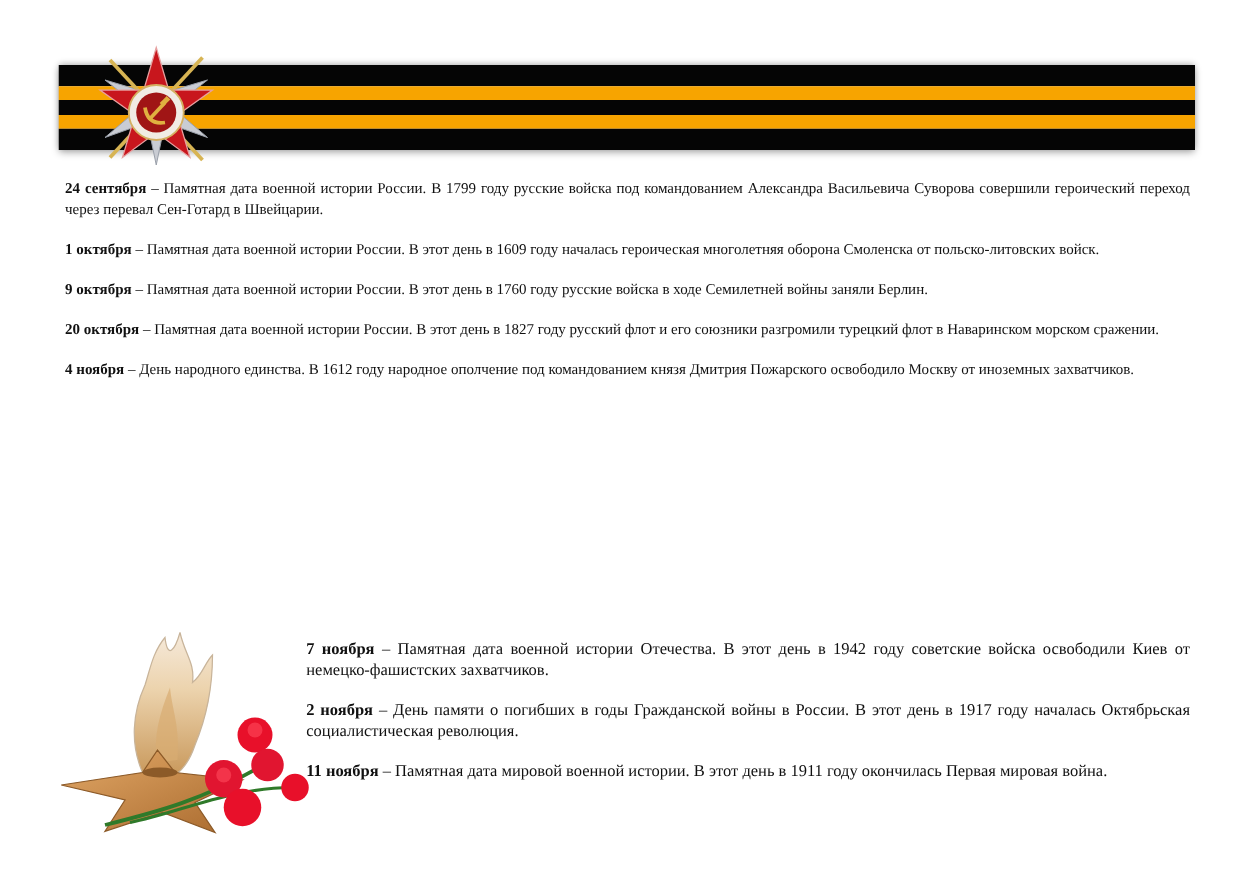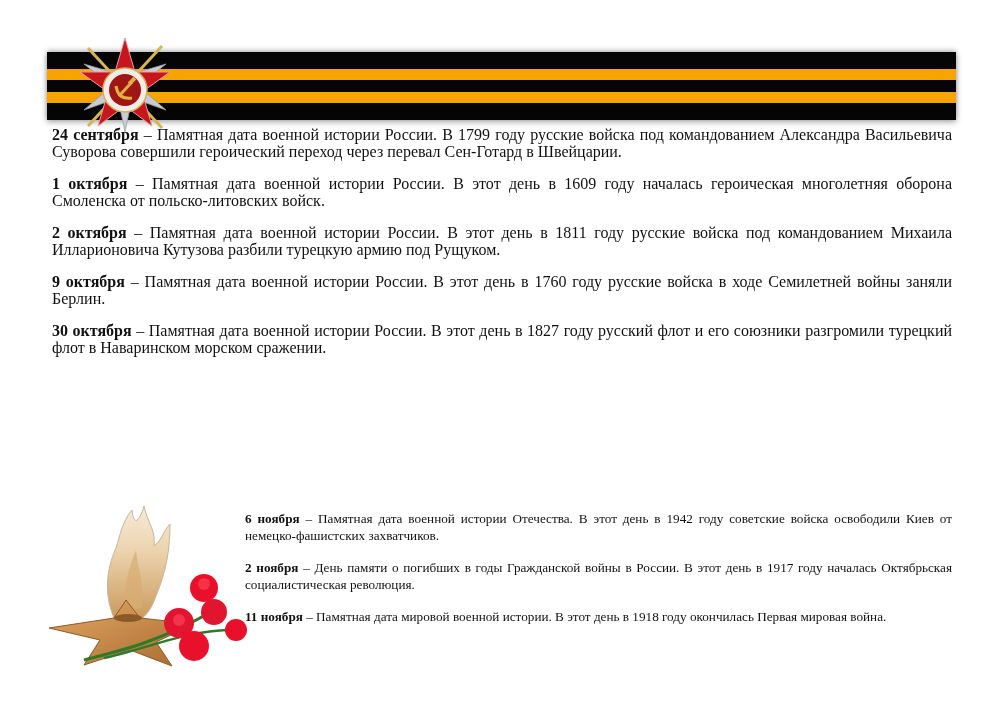--- a/index.html
+++ b/index.html
@@ -7,21 +7,21 @@
          font-family:"Liberation Serif", "DejaVu Serif", serif; color:#111; }
   .ribbon { position:absolute; left:47px; top:52px; width:909px; height:68px;
             box-shadow: 0 2px 6px rgba(0,0,0,0.35), 0 -2px 5px rgba(0,0,0,0.2); }
   .ribbon .stripe { position:absolute; left:0; right:0; }
   .s-black1 { top:0; height:17px; background:#050505; }
   .s-orange1 { top:17px; height:11px; background:#f7a400; }
   .s-black2 { top:28px; height:12px; background:#050505; }
   .s-orange2 { top:40px; height:11px; background:#f7a400; }
   .s-black3 { top:51px; height:17px; background:#050505; }
   .medal { position:absolute; left:66px; top:34px; width:118px; height:104px; }
-  .content { position:absolute; left:52px; top:126px; width:900px; font-size:16px; line-height:17px; }
+  .content { position:absolute; left:52px; top:142px; width:900px; font-size:12px; line-height:17px; }
   .entry { text-align:justify; margin:0 0 15px 0; }
   .entry b { font-weight:bold; }
   .lower { position:absolute; left:245px; top:510px; width:707px; font-size:13.2px; line-height:17px; }
   .lower .entry { margin-bottom:15px; }
   .flame { position:absolute; left:44px; top:500px; width:205px; height:170px; }
 </style>
 </head>
 <body>
 
 <div class="ribbon">
@@ -45,23 +45,23 @@
   <circle cx="59" cy="56" r="16" fill="#a01515"></circle>
 
   <path d="M50,52 Q52,66 66,64" fill="none" stroke="#e0b040" stroke-width="3"></path>
   <line x1="53" y1="62" x2="66" y2="48" stroke="#e0b040" stroke-width="3"></line>
   <rect x="62" y="45" width="8" height="4" fill="#e0b040" transform="rotate(-45 66 47)"></rect>
 </svg>
 
 <div class="content">
   <p class="entry"><b>24 сентября</b><span> – Памятная дата военной истории России. В 1799 году русские войска под командованием Александра Васильевича Суворова совершили героический переход через перевал Сен-Готард в Швейцарии.</span></p>
   <p class="entry"><b>1 октября</b><span> – Памятная дата военной истории России. В этот день в 1609 году началась героическая многолетняя оборона Смоленска от польско-литовских войск.</span></p>
-  <p class="entry"><b>2 октября</b><span> – Памятная дата военной истории России. В этот день в 1811 году русские войска под командованием Михаила Илларионовича Кутузова разбили турецкую армию под Рущуком.</span></p>
   <p class="entry"><b>9 октября</b><span> – Памятная дата военной истории России. В этот день в 1760 году русские войска в ходе Семилетней войны заняли Берлин.</span></p>
-  <p class="entry"><b>30 октября</b><span> – Памятная дата военной истории России. В этот день в 1827 году русский флот и его союзники разгромили турецкий флот в Наваринском морском сражении.</span></p>
+  <p class="entry"><b>20 октября</b><span> – Памятная дата военной истории России. В этот день в 1827 году русский флот и его союзники разгромили турецкий флот в Наваринском морском сражении.</span></p>
+  <p class="entry"><b>4 ноября</b><span> – День народного единства. В 1612 году народное ополчение под командованием князя Дмитрия Пожарского освободило Москву от иноземных захватчиков.</span></p>
 </div>
 
 <svg class="flame" viewBox="0 0 205 170">
   <defs>
     <linearGradient id="fg" x1="0" y1="1" x2="0" y2="0">
       <stop offset="0" stop-color="#c9995c"></stop>
       <stop offset="0.6" stop-color="#ecd3ad"></stop>
       <stop offset="1" stop-color="#f6eadb"></stop>
     </linearGradient>
     <linearGradient id="sg" x1="0" y1="0" x2="1" y2="1">
@@ -82,16 +82,16 @@
   <circle cx="160" cy="88" r="14" fill="#e8102a"></circle>
   <circle cx="170" cy="112" r="13" fill="#e11530"></circle>
   <circle cx="192" cy="130" r="11" fill="#e8102a"></circle>
   <circle cx="135" cy="123" r="15" fill="#e11530"></circle>
   <circle cx="150" cy="146" r="15" fill="#e8102a"></circle>
   <circle cx="160" cy="84" r="6" fill="#ff4a5c" opacity="0.6"></circle>
   <circle cx="135" cy="120" r="6" fill="#ff4a5c" opacity="0.6"></circle>
 </svg>
 
 <div class="lower">
-  <p class="entry"><b>6 ноября</b><span> – Памятная дата военной истории Отечества. В этот день в 1942 году советские войска освободили Киев от   немецко-фашистских захватчиков.</span></p>
+  <p class="entry"><b>7 ноября</b><span> – Памятная дата военной истории Отечества. В этот день в 1942 году советские войска освободили Киев от   немецко-фашистских захватчиков.</span></p>
   <p class="entry"><b> 2 ноября</b><span> – День памяти о погибших в годы Гражданской войны в России. В этот день в 1917 году началась Октябрьская социалистическая революция.</span></p>
-  <p class="entry"><b>11 ноября</b><span> – Памятная дата мировой военной истории. В этот день в 1918 году окончилась Первая мировая война.</span></p>
+  <p class="entry"><b>11 ноября</b><span> – Памятная дата мировой военной истории. В этот день в 1911 году окончилась Первая мировая война.</span></p>
 </div>
 
 </body></html>

